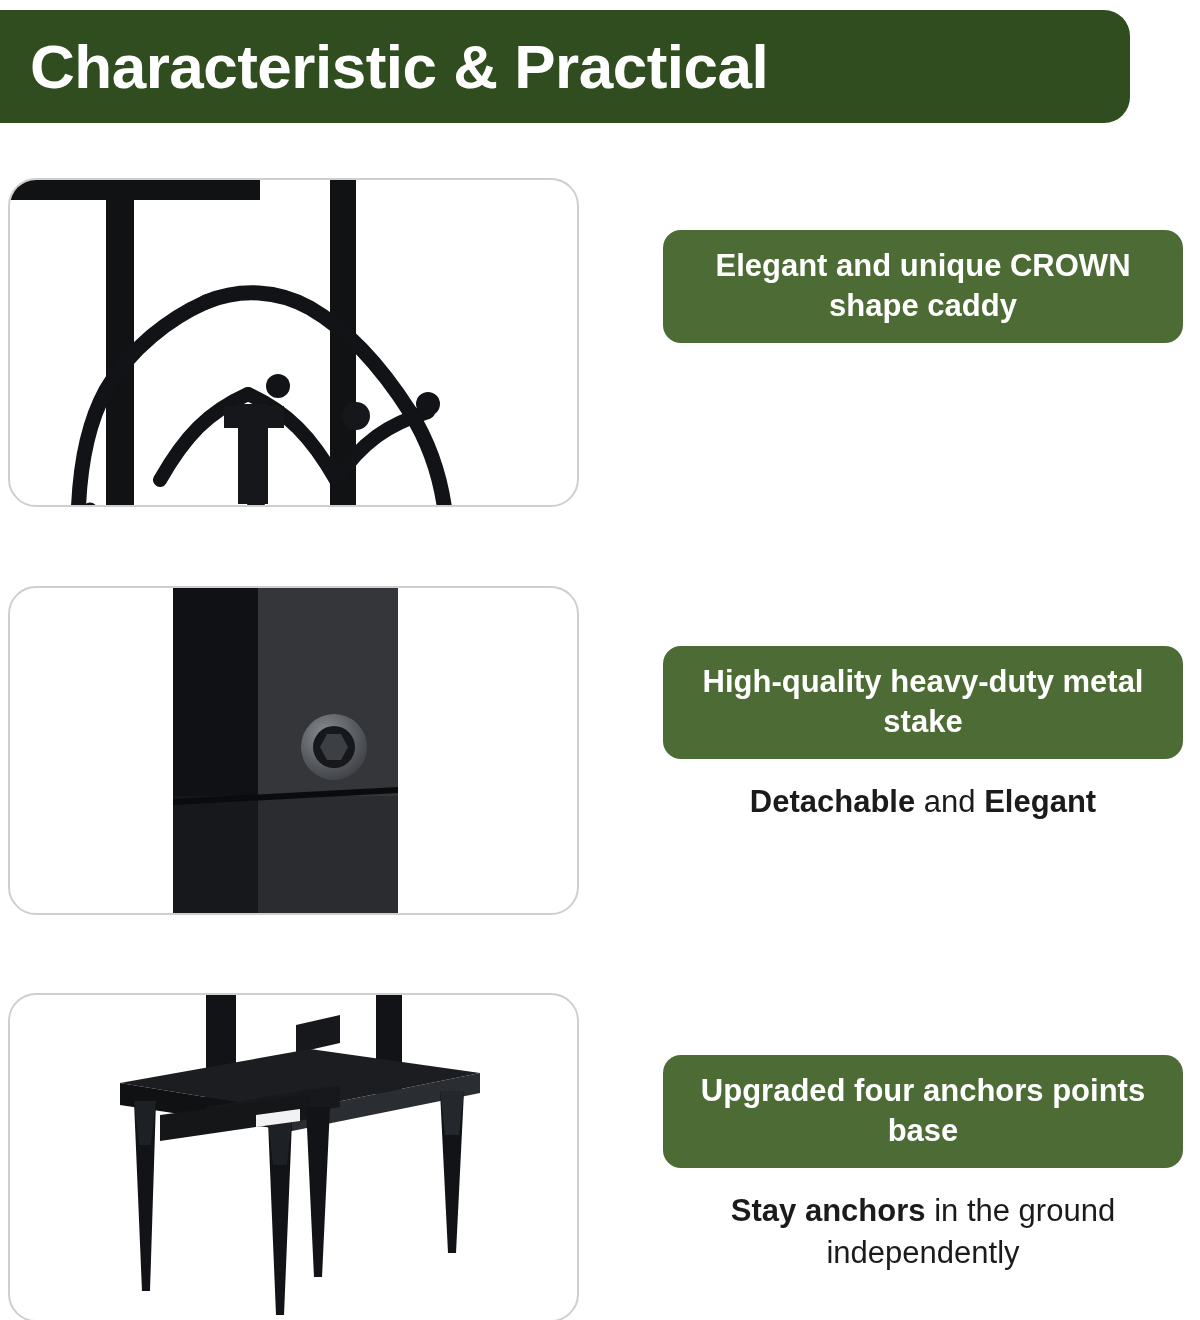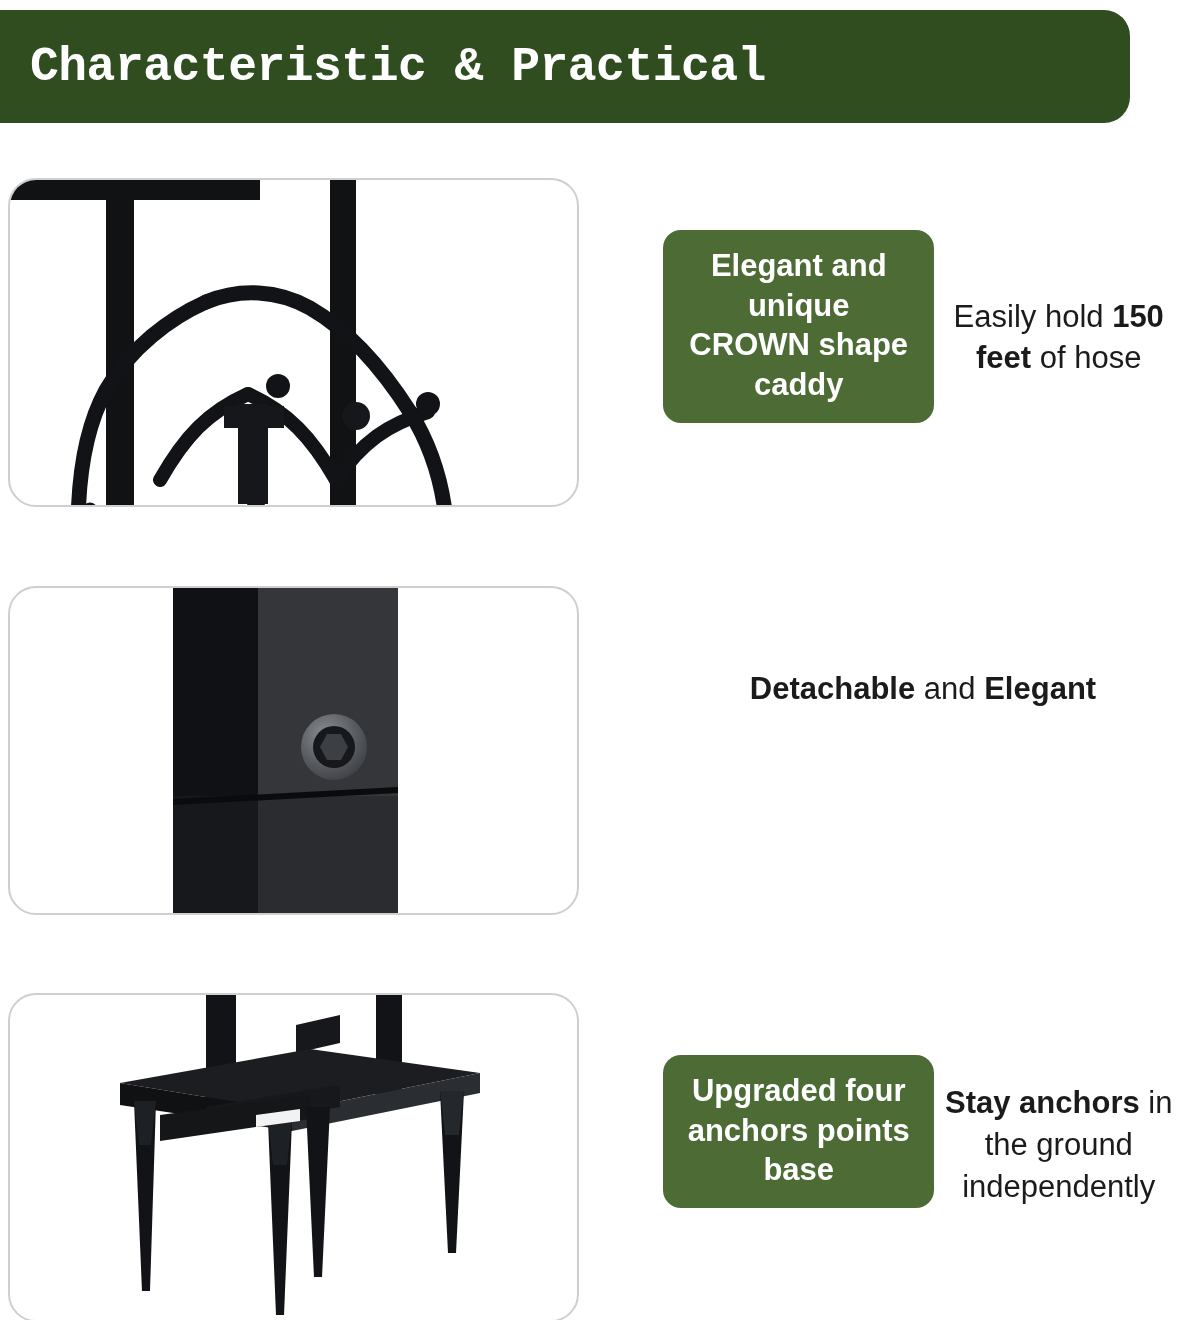--- a/index.html
+++ b/index.html
@@ -26,26 +26,25 @@
     background: #2f4d1e;
     border-top-right-radius: 26px;
     border-bottom-right-radius: 26px;
     display: flex;
     align-items: center;
     box-sizing: border-box;
     padding-left: 30px;
   }
   .header-title {
     color: #ffffff;
-    font-size: 48px;
+    font-size: 62px;
     font-weight: bold;
     letter-spacing: -0.5px;
     line-height: 1;
     white-space: nowrap;
-    font-family: Liberation Mono, monospace;
   }
 
   
   .row {
     position: absolute;
     left: 0;
     width: 1200px;
     display: flex;
     align-items: flex-start;
   }
@@ -63,21 +62,21 @@
     position: relative;
     overflow: hidden;
     flex: none;
   }
 
   .text-col {
     margin-left: 84px;
     width: 520px;
     flex: none;
     display: flex;
-    flex-direction: row;
+    flex-direction: column;
     align-items: center;
   }
   .row-1 .text-col { padding-top: 52px; }
   .row-2 .text-col { padding-top: 60px; }
   .row-3 .text-col { padding-top: 62px; align-items: flex-end; }
 
   .pill {
     background: #4d6b35;
     color: #ffffff;
     border-radius: 18px;
@@ -201,38 +200,36 @@
 
         <rect x="228" y="224" width="30" height="100" fill="#16171a"></rect>
         <rect x="214" y="226" width="60" height="22" fill="#16171a"></rect>
         <circle cx="346" cy="236" r="14" fill="#16171a"></circle>
       </svg>
     </div>
   </div>
 
   <div class="text-col">
     <div class="pill">Elegant and unique CROWN shape caddy</div>
-    <div class="sub">
-      <span>Easily hold </span><b>150 feet</b><span> of hose</span>
-    </div>
   </div>
 </div>
 
 <div class="row row-2">
 
   <div class="image-card">
     <div class="stake-body"></div>
     <div class="stake-shadow"></div>
     <div class="stake-seam"></div>
     <div class="bolt-ring"></div>
     <div class="bolt-inner"></div>
     <div class="bolt-hex"></div>
   </div>
 
   <div class="text-col">
+    <div class="pill">High-quality heavy-duty metal stake</div>
     <div class="sub">
       <b>Detachable</b><span> and </span><b>Elegant</b>
     </div>
   </div>
 </div>
 
 <div class="row row-3">
 
   <div class="image-card">
     <svg width="567" height="325" viewBox="0 0 567 325" style="position:absolute;left:0;top:0;">

